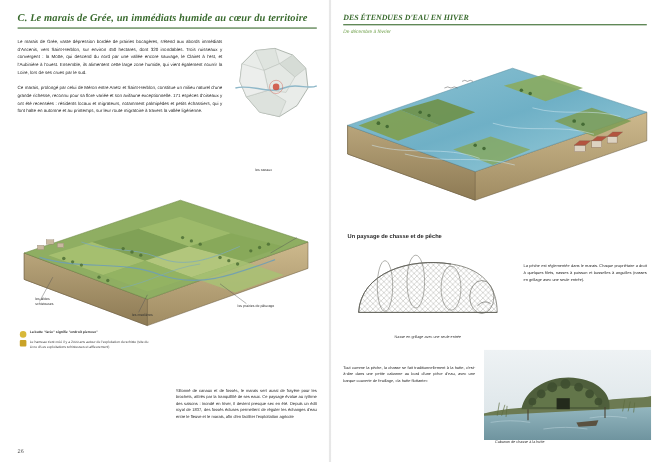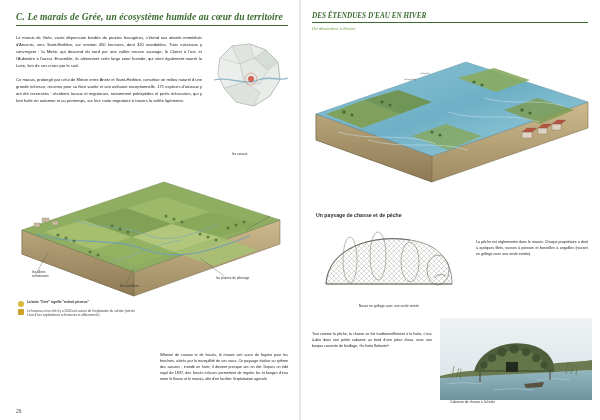--- a/index.html
+++ b/index.html
@@ -108,21 +108,21 @@
 </head>
 <body>
 
 <div class="page">
 
   <div class="gutter"></div>
 
   <div class="left">
 
     <div class="title-bar">
-      <div class="chapter-title">C. Le marais de Grée, un écosystème humide au cœur du territoire</div>
+      <div class="chapter-title">C. Le marais de Grée, un immédiats humide au cœur du territoire</div>
     </div>
 
     <div class="body-col">
       <p>Le marais de Grée, vaste dépression bordée de prairies bocagères, s'étend aux abords immédiats d'Ancenis, vers Saint-Herblon, sur environ 450 hectares, dont 320 inondables. Trois ruisseaux y convergent : la Motte, qui descend du nord par une vallée encore sauvage, le Clairet à l'est, et l'Aubinière à l'ouest. Ensemble, ils alimentent cette large zone humide, qui vient également nourrir la Loire, lors de ses crues par le sud.</p>
       <p>Ce marais, prolongé par celui de Méron entre Anetz et Saint-Herblon, constitue un milieu naturel d'une grande richesse, reconnu pour sa flore variée et son avifaune exceptionnelle. 171 espèces d'oiseaux y ont été recensées : résidents locaux et migrateurs, notamment palmipèdes et petits échassiers, qui y font halte en automne et au printemps, sur leur route migratoire à travers la vallée ligérienne.</p>
     </div>
 
     <svg class="dept-map" viewBox="0 0 80 84">
       <path d="M10 22 L22 10 L40 8 L56 14 L68 26 L70 44 L60 60 L44 70 L26 66 L14 52 L8 38 Z" fill="#e9ece9" stroke="#9aa39a" stroke-width="0.7"></path>
       <path d="M22 10 L40 8 L44 22 L30 28 Z" fill="#dfe4df" stroke="#b0b7b0" stroke-width="0.4"></path>

